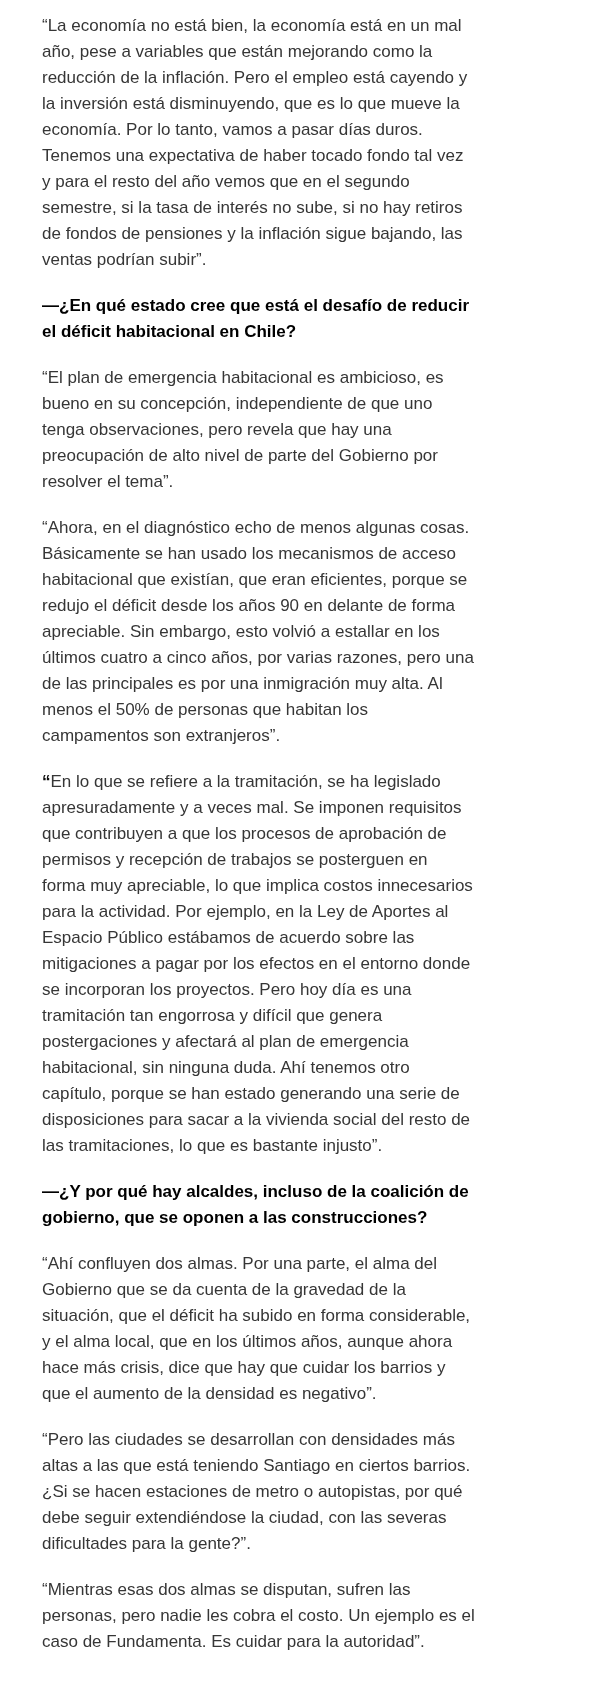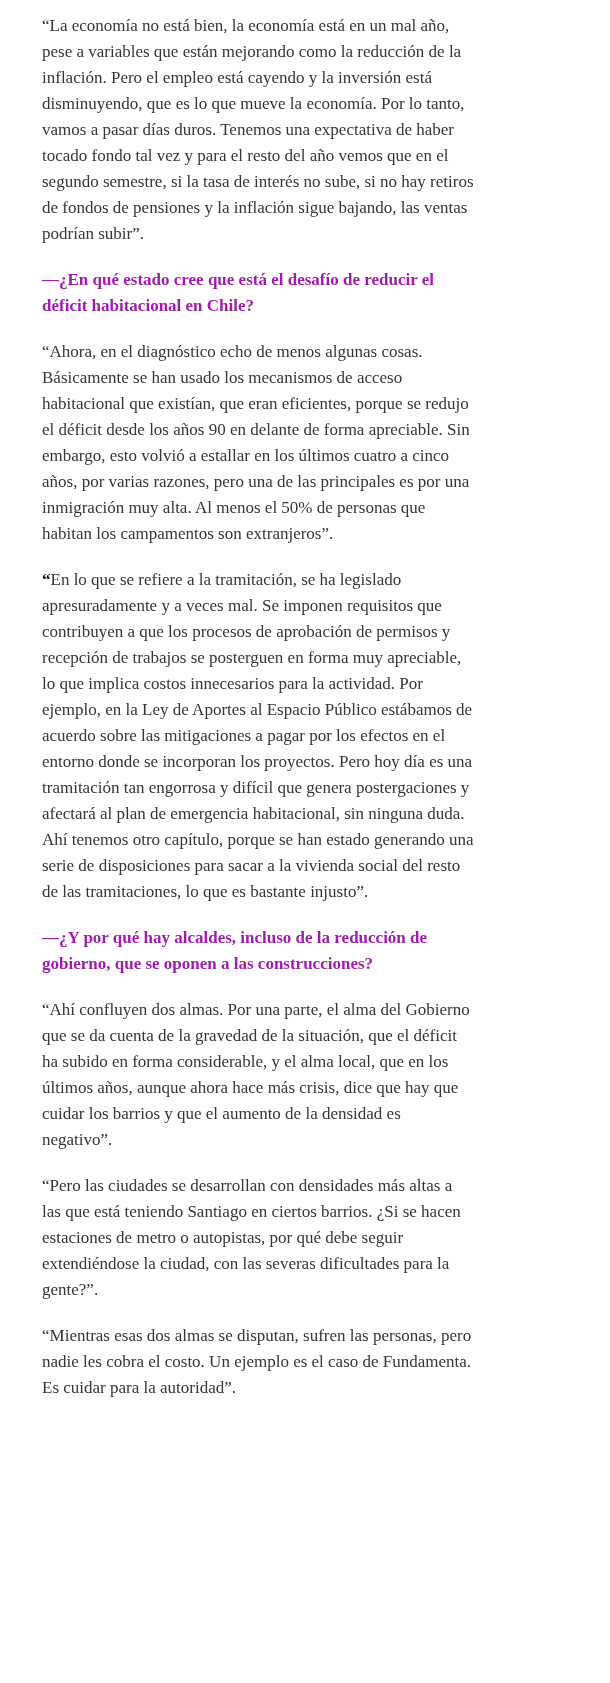--- a/index.html
+++ b/index.html
@@ -9,54 +9,55 @@
   }
   body {
     width: 610px;
     min-height: 1683px;
     overflow: hidden;
   }
   .article-body {
     box-sizing: border-box;
     width: 516px;
     padding: 13px 41px 0 42px;
-    font-family: Liberation Serif, serif;
+    font-family: Liberation Sans, sans-serif;
     font-size: 17px;
     line-height: 26px;
     color: #363636;
     -webkit-font-smoothing: antialiased;
   }
   .para {
     margin: 0 0 20px 0;
   }
   .question {
     font-weight: bold;
-    color: #a21caf;
+    color: #000000;
   }
   .lead-quote {
     font-weight: bold;
     color: #0d0d0d;
   }
 </style>
 </head>
 <body>
 
 <div class="article-body">
 
   <p class="para">“La economía no está bien, la economía está en un mal año, pese a variables que están mejorando como la reducción de la inflación. Pero el empleo está cayendo y la inversión está disminuyendo, que es lo que mueve la economía. Por lo tanto, vamos a pasar días duros. Tenemos una expectativa de haber tocado fondo tal vez y para el resto del año vemos que en el segundo semestre, si la tasa de interés no sube, si no hay retiros de fondos de pensiones y la inflación sigue bajando, las ventas podrían subir”.</p>
 
   <p class="para question">—¿En qué estado cree que está el desafío de reducir el déficit habitacional en Chile?</p>
 
+  <p class="para">“El plan de emergencia habitacional es ambicioso, es bueno en su concepción, independiente de que uno tenga observaciones, pero revela que hay una preocupación de alto nivel de parte del Gobierno por resolver el tema”.</p>
 
   <p class="para">“Ahora, en el diagnóstico echo de menos algunas cosas. Básicamente se han usado los mecanismos de acceso habitacional que existían, que eran eficientes, porque se redujo el déficit desde los años 90 en delante de forma apreciable. Sin embargo, esto volvió a estallar en los últimos cuatro a cinco años, por varias razones, pero una de las principales es por una inmigración muy alta. Al menos el 50% de personas que habitan los campamentos son extranjeros”.</p>
 
 
   <p class="para"><span class="lead-quote">“</span><span>En lo que se refiere a la tramitación, se ha legislado apresuradamente y a veces mal. Se imponen requisitos que contribuyen a que los procesos de aprobación de permisos y recepción de trabajos se posterguen en forma muy apreciable, lo que implica costos innecesarios para la actividad. Por ejemplo, en la Ley de Aportes al Espacio Público estábamos de acuerdo sobre las mitigaciones a pagar por los efectos en el entorno donde se incorporan los proyectos. Pero hoy día es una tramitación tan engorrosa y difícil que genera postergaciones y afectará al plan de emergencia habitacional, sin ninguna duda. Ahí tenemos otro capítulo, porque se han estado generando una serie de disposiciones para sacar a la vivienda social del resto de las tramitaciones, lo que es bastante injusto”.</span></p>
 
-  <p class="para question">—¿Y por qué hay alcaldes, incluso de la reducción de gobierno, que se oponen a las construcciones?</p>
+  <p class="para question">—¿Y por qué hay alcaldes, incluso de la coalición de gobierno, que se oponen a las construcciones?</p>
 
   <p class="para">“Ahí confluyen dos almas. Por una parte, el alma del Gobierno que se da cuenta de la gravedad de la situación, que el déficit ha subido en forma considerable, y el alma local, que en los últimos años, aunque ahora hace más crisis, dice que hay que cuidar los barrios y que el aumento de la densidad es negativo”.</p>
 
   <p class="para">“Pero las ciudades se desarrollan con densidades más altas a las que está teniendo Santiago en ciertos barrios. ¿Si se hacen estaciones de metro o autopistas, por qué debe seguir extendiéndose la ciudad, con las severas dificultades para la gente?”.</p>
 
   <p class="para">“Mientras esas dos almas se disputan, sufren las personas, pero nadie les cobra el costo. Un ejemplo es el caso de Fundamenta. Es cuidar para la autoridad”.</p>
 
 </div>
 
 </body></html>

